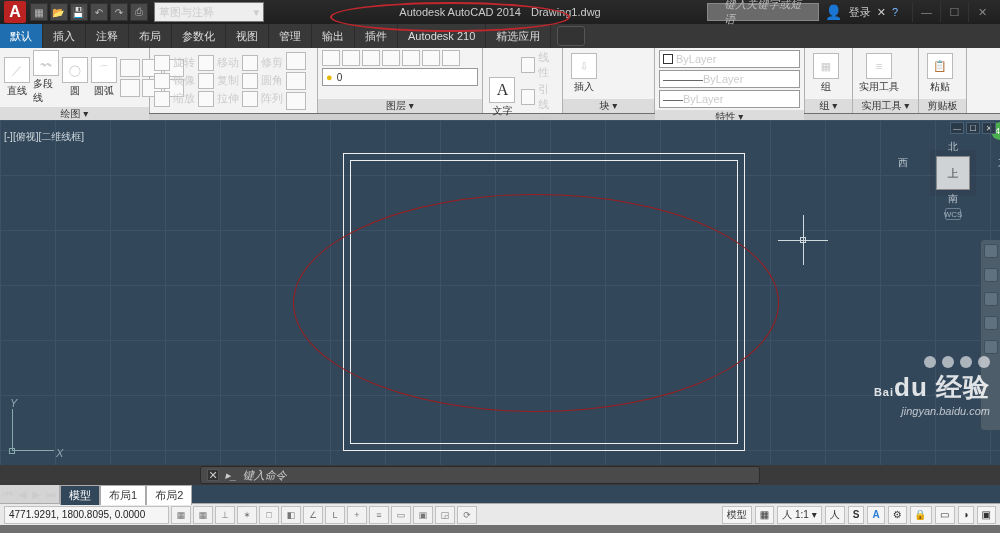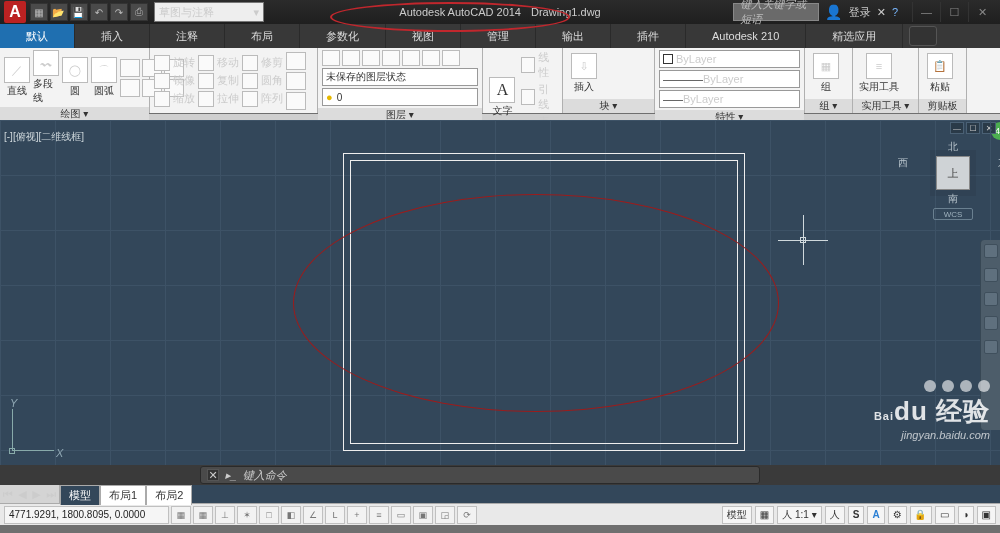--- a/index.html
+++ b/index.html
@@ -7,27 +7,27 @@
   .row{display:flex;align-items:center;}
   
   .titlebar{height:24px;background:linear-gradient(#2b2b2b,#1f1f1f);display:flex;align-items:center;padding:0 4px;position:relative;}
   .app-A{width:22px;height:22px;background:#b22;color:#fff;font-weight:bold;display:flex;align-items:center;justify-content:center;font-size:16px;border-radius:2px;}
   .qat{display:flex;gap:2px;margin-left:4px;}
   .qat span{width:18px;height:18px;background:#4a4a4a;border:1px solid #333;display:flex;align-items:center;justify-content:center;color:#bbb;font-size:10px;}
   .ws-dd{margin-left:6px;height:20px;width:110px;background:#eee;border:1px solid #777;color:#222;display:flex;align-items:center;padding:0 4px;}
   .ws-dd .arr{margin-left:auto;}
   .title-center{position:absolute;left:50%;transform:translateX(-50%);display:flex;gap:10px;color:#aaa;}
   .title-right{margin-left:auto;display:flex;align-items:center;gap:6px;}
-  .searchbox{width:86px;height:18px;background:#6a6a6a;border:1px solid #888;padding:0 6px;color:#bbb;font-style:italic;display:flex;align-items:center;}
+  .searchbox{width:112px;height:18px;background:#6a6a6a;border:1px solid #888;padding:0 16px;color:#bbb;font-style:italic;display:flex;align-items:center;}
   .win-ctrl{display:flex;gap:0;margin-left:8px;}
   .win-ctrl span{width:28px;height:20px;display:flex;align-items:center;justify-content:center;color:#888;border-left:1px solid #333;}
   .red-ellipse{position:absolute;top:2px;left:330px;width:240px;height:30px;border:2px solid #c1272d;border-radius:50%;pointer-events:none;z-index:5;}
   
   .menubar{height:24px;background:#383838;display:flex;align-items:stretch;}
-  .tab{padding:0 26px;display:flex;align-items:center;color:#ddd;border-right:1px solid #2a2a2a;}
+  .tab{padding:0 10px;display:flex;align-items:center;color:#ddd;border-right:1px solid #2a2a2a;}
   .tab.active{background:#1f6fb0;color:#fff;}
   .online{width:28px;height:20px;margin:2px 6px;background:#333;border:1px solid #555;border-radius:3px;}
   
   .ribbon{height:66px;background:#f3f3f3;display:flex;border-bottom:1px solid #6f6f6f;}
   .panel{border-right:1px solid #b0b0b0;display:flex;flex-direction:column;}
   .panel-body{flex:1;padding:2px 4px;display:flex;align-items:center;gap:3px;}
   .panel-title{height:14px;background:#dcdcdc;text-align:center;color:#333;font-size:10px;display:flex;align-items:center;justify-content:center;gap:2px;}
   .big-btn{display:flex;flex-direction:column;align-items:center;gap:1px;width:34px;}
   .big-btn .ico{width:26px;height:26px;border:1px solid #bbb;background:#fff;display:flex;align-items:center;justify-content:center;}
   .big-btn span{color:#333;font-size:10px;}
@@ -55,21 +55,21 @@
   .ucs{position:absolute;left:12px;bottom:10px;}
   .ucs .y{position:absolute;bottom:4px;left:0;width:1px;height:42px;background:#8aa;}
   .ucs .x{position:absolute;bottom:4px;left:0;width:42px;height:1px;background:#8aa;}
   .ucs .lblY{position:absolute;bottom:46px;left:-2px;color:#8fa7b3;font-style:italic;}
   .ucs .lblX{position:absolute;bottom:-4px;left:44px;color:#8fa7b3;font-style:italic;}
   .ucs .sq{position:absolute;left:-3px;bottom:1px;width:6px;height:6px;border:1px solid #8aa;}
   .viewcube{position:absolute;right:12px;top:20px;width:70px;height:80px;display:flex;flex-direction:column;align-items:center;gap:2px;}
   .viewcube .face{width:34px;height:34px;background:#cfd3d6;border:1px solid #888;display:flex;align-items:center;justify-content:center;color:#444;box-shadow:0 0 0 6px rgba(0,0,0,0.06);}
   .viewcube .dir{color:#b8c4cc;font-size:10px;}
   .viewcube .dir-row{display:flex;gap:28px;}
-  .wcs{width:40px;height:14px;border:1px solid #6a8090;color:#9fb2be;font-size:8px;display:flex;align-items:center;justify-content:center;border-radius:2px;}
+  .wcs{width:16px;height:14px;border:1px solid #6a8090;color:#9fb2be;font-size:8px;display:flex;align-items:center;justify-content:center;border-radius:2px;}
   .side-tools{position:absolute;right:0;top:120px;width:20px;height:190px;background:#4d5d6a;border-left:1px solid #374754;display:flex;flex-direction:column;align-items:center;padding:4px 0;gap:10px;border-radius:4px 0 0 4px;}
   .side-tools div{width:14px;height:14px;background:#5f707e;border:1px solid #3f4f5c;border-radius:2px;}
   .green-bubble{position:absolute;right:-9px;top:2px;width:18px;height:18px;border-radius:9px;background:#4caf50;color:#fff;font-size:9px;display:flex;align-items:center;justify-content:center;}
   
   .cmd{height:20px;background:#3a3a3a;display:flex;align-items:center;padding:0 180px 0 200px;}
   .cmd .inner{height:18px;flex:0 0 560px;background:#4a4a4a;border:1px solid #2a2a2a;border-radius:3px;display:flex;align-items:center;padding:0 6px;gap:6px;color:#999;font-style:italic;font-size:10px;}
   .cmd .x{width:12px;height:12px;background:#333;border:1px solid #555;display:flex;align-items:center;justify-content:center;font-style:normal;}
   
   .pstabs{height:18px;background:#e7e7e7;display:flex;align-items:center;font-size:10px;}
   .pstabs .nav{width:60px;height:100%;background:#d4d4d4;border-right:1px solid #aaa;display:flex;align-items:center;justify-content:space-around;color:#555;}
@@ -77,21 +77,21 @@
   .pst.active{background:#33475a;color:#fff;}
   .pst-rest{flex:1;height:100%;background:#33475a;}
   
   .status{height:22px;background:#e9e9e9;display:flex;align-items:center;padding:0 4px;gap:2px;border-top:1px solid #aaa;}
   .coords{color:#222;width:165px;border:1px solid #c0c0c0;height:18px;display:flex;align-items:center;padding:0 4px;font-size:10px;background:#f5f5f5;}
   .stat-ico{width:20px;height:18px;border:1px solid #c0c0c0;background:#f2f2f2;display:flex;align-items:center;justify-content:center;color:#777;font-size:9px;}
   .stat-right{margin-left:auto;display:flex;align-items:center;gap:3px;}
   .stat-right .btn{height:18px;border:1px solid #c0c0c0;background:#f5f5f5;color:#333;padding:0 4px;display:flex;align-items:center;font-size:10px;}
   .orange{background:#ff7a00;color:#fff;border-color:#cc6200;font-weight:bold;}
   
-  .wm{position:absolute;right:10px;bottom:24px;text-align:right;pointer-events:none;opacity:.85}
+  .wm{position:absolute;right:10px;bottom:48px;text-align:right;pointer-events:none;opacity:.85}
   .wm .paws{display:flex;gap:6px;justify-content:flex-end;margin-bottom:2px;}
   .wm .paws span{width:12px;height:12px;background:#fff;border-radius:50%;opacity:.7;}
   .wm .big{color:#fff;font-size:26px;font-weight:bold;letter-spacing:1px;}
   .wm .big b{color:#fff;}
   .wm .small{color:#fff;font-size:11px;font-style:italic;opacity:.8;}
 </style>
 </head>
 <body>
 
 <div class="titlebar">
@@ -232,21 +232,20 @@
           <div class="mini-grid" style="grid-template-columns:repeat(7,18px);grid-auto-rows:16px;">
             <div></div>
             <div></div>
             <div></div>
             <div></div>
             <div></div>
             <div></div>
             <div></div>
           </div>
         </div>
-      <div class="dd">未保存的图层状态</div>
       <div class="dd" style="display:flex;gap:4px;"><span style="color:#e6b800;">●</span>0</div>
     </div>
     <div class="panel-title">图层 ▾</div>
   </div>
 
   <div class="panel" style="width:80px">
     <div class="panel-body">
       <div class="big-btn">
           <div class="ico" style="font-family:serif;font-size:16px;color:#333;">A</div>
           <span>文字</span>

